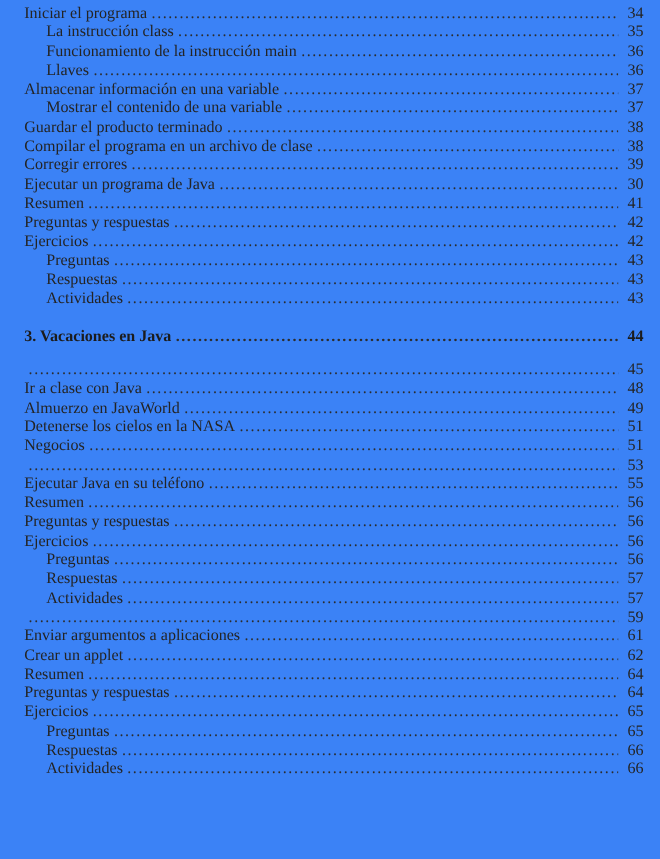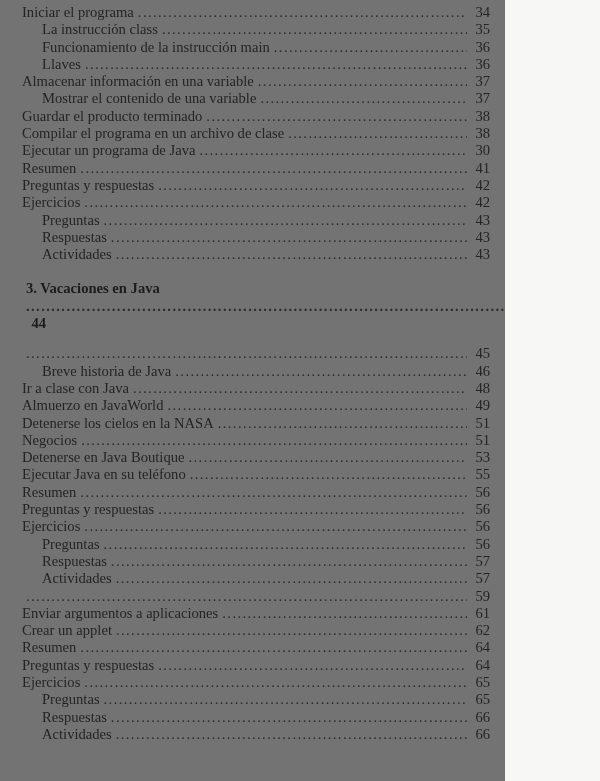--- a/index.html
+++ b/index.html
@@ -7,47 +7,46 @@
     padding: 0;
   }
   body {
     width: 600px;
     height: 781px;
     background: #f7f7f5;
     font-family: "Liberation Serif", "DejaVu Serif", serif;
   }
   .page {
     position: relative;
-    width: 505px;
+    width: 600px;
     height: 781px;
     box-sizing: border-box;
     padding: 4px 15px 0 22px;
     overflow: hidden;
-    background: #737373;
+    background: #3b82f6;
     color: #222;
   }
   .toc {
     width: 100%;
   }
   .row {
     display: flex;
     align-items: baseline;
     font-size: 14.6px;
     line-height: 17.3px;
     color: #242424;
   }
   .row.lvl2 {
     padding-left: 20px;
   }
   .row.chapter {
     font-weight: bold;
     margin-top: 17px;
     margin-bottom: 13px;
     color: #1c1c1c;
-    flex-direction: column;
   }
   .label {
     white-space: nowrap;
   }
   .leader {
     flex: 1 1 auto;
     overflow: hidden;
     white-space: nowrap;
     margin: 0 3px 0 4px;
     min-width: 10px;
@@ -110,20 +109,25 @@
     <span class="leader"></span>
     <span class="pagenum">38</span>
   </div>
 
   <div class="row">
     <span class="label">Compilar el programa en un archivo de clase</span>
     <span class="leader"></span>
     <span class="pagenum">38</span>
   </div>
 
+  <div class="row">
+    <span class="label">Corregir errores</span>
+    <span class="leader"></span>
+    <span class="pagenum">39</span>
+  </div>
 
   <div class="row">
     <span class="label">Ejecutar un programa de Java</span>
     <span class="leader"></span>
     <span class="pagenum">30</span>
   </div>
 
   <div class="row">
     <span class="label">Resumen</span>
     <span class="leader"></span>
@@ -164,25 +168,20 @@
     <span class="label">3. Vacaciones en Java</span>
     <span class="leader"></span>
     <span class="pagenum">44</span>
   </div>
 
   <div class="row">
     <span class="leader"></span>
     <span class="pagenum">45</span>
   </div>
 
-  <div class="row lvl2">
-    <span class="label">Breve historia de Java</span>
-    <span class="leader"></span>
-    <span class="pagenum">46</span>
-  </div>
 
   <div class="row">
     <span class="label">Ir a clase con Java</span>
     <span class="leader"></span>
     <span class="pagenum">48</span>
   </div>
 
   <div class="row">
     <span class="label">Almuerzo en JavaWorld</span>
     <span class="leader"></span>
@@ -195,21 +194,20 @@
     <span class="pagenum">51</span>
   </div>
 
   <div class="row">
     <span class="label">Negocios</span>
     <span class="leader"></span>
     <span class="pagenum">51</span>
   </div>
 
   <div class="row">
-    <span class="label">Detenerse en Java Boutique</span>
     <span class="leader"></span>
     <span class="pagenum">53</span>
   </div>
 
   <div class="row">
     <span class="label">Ejecutar Java en su teléfono</span>
     <span class="leader"></span>
     <span class="pagenum">55</span>
   </div>
 

